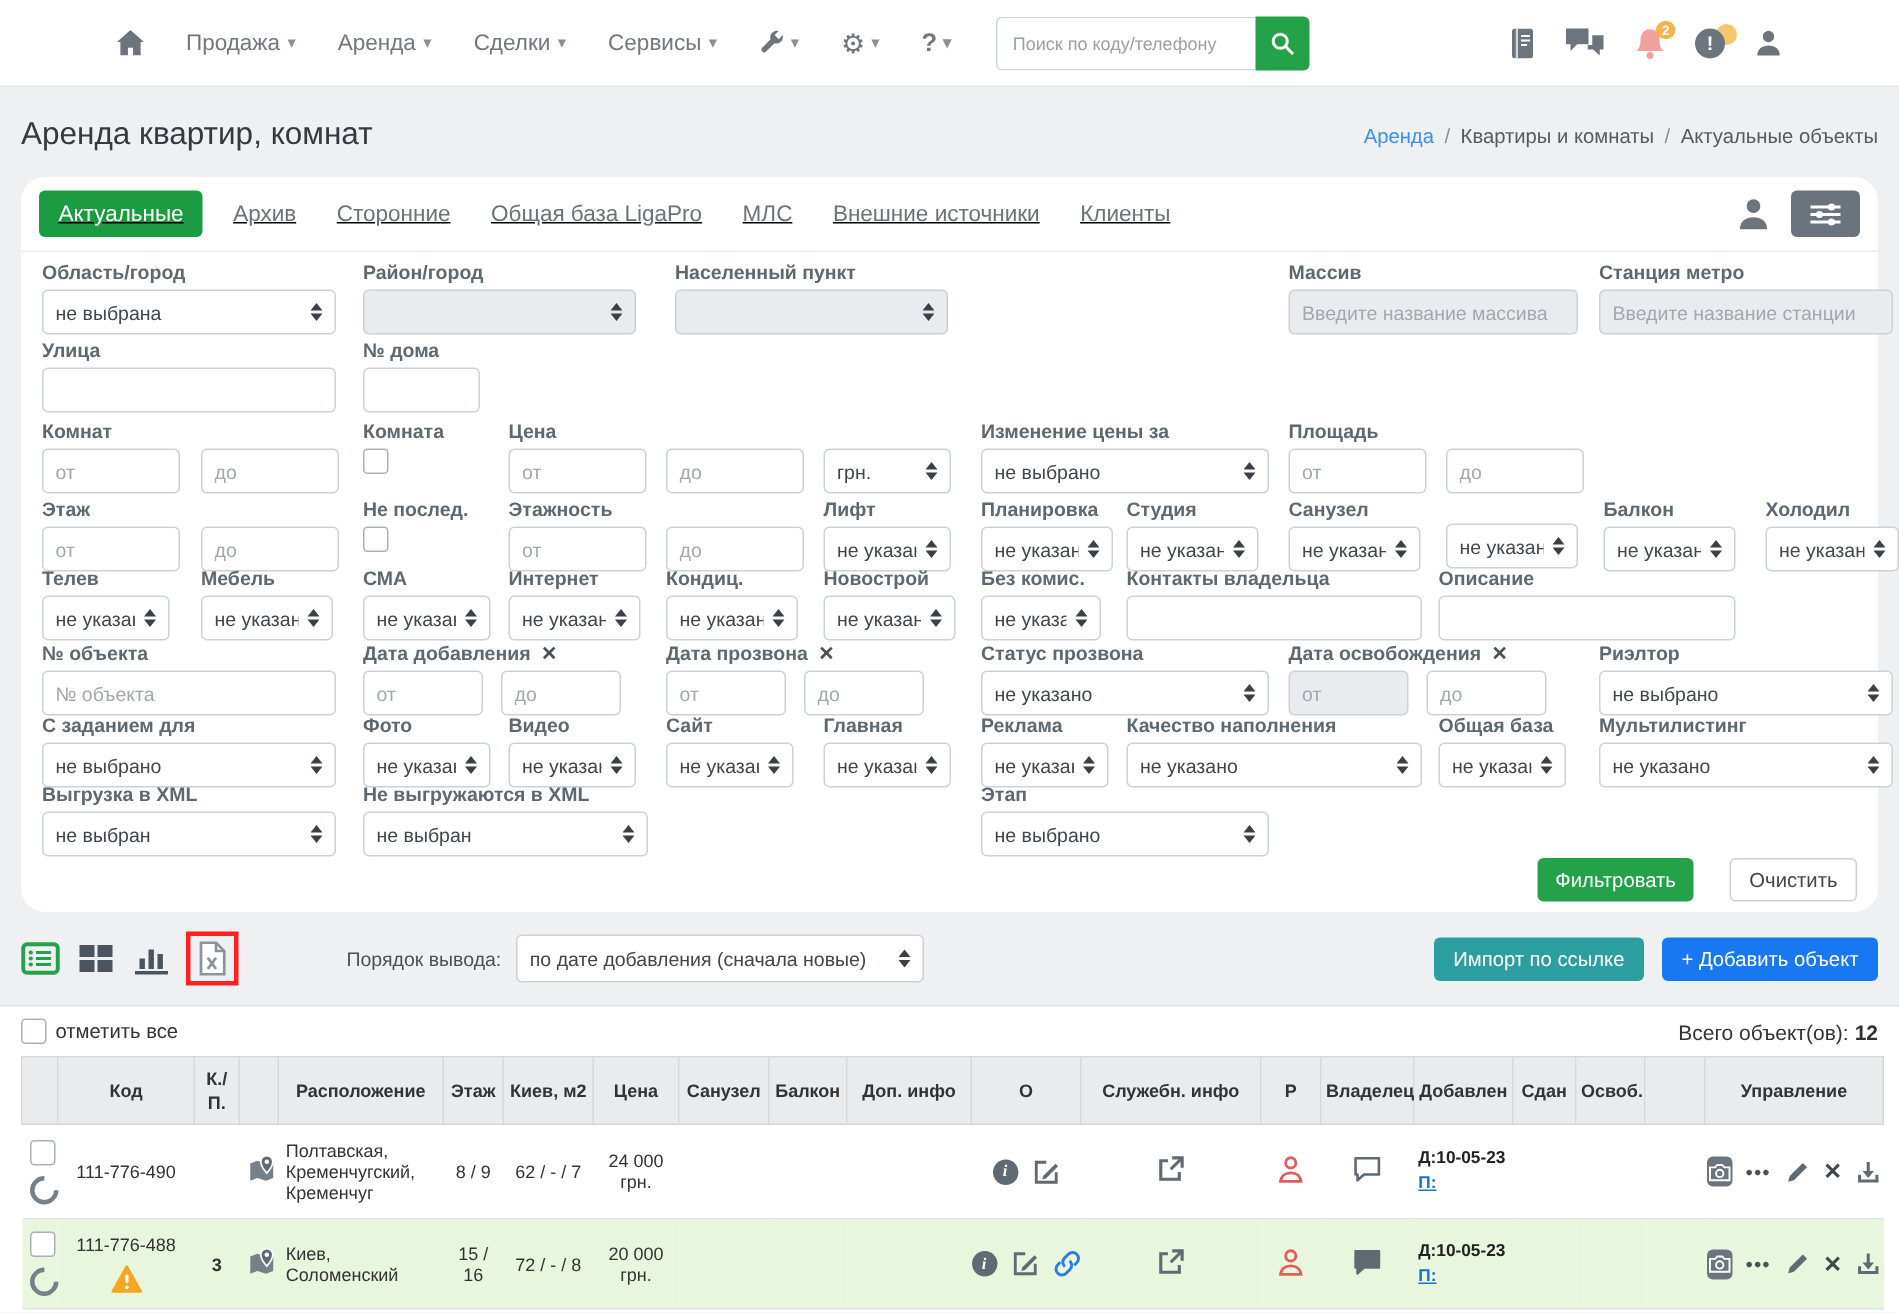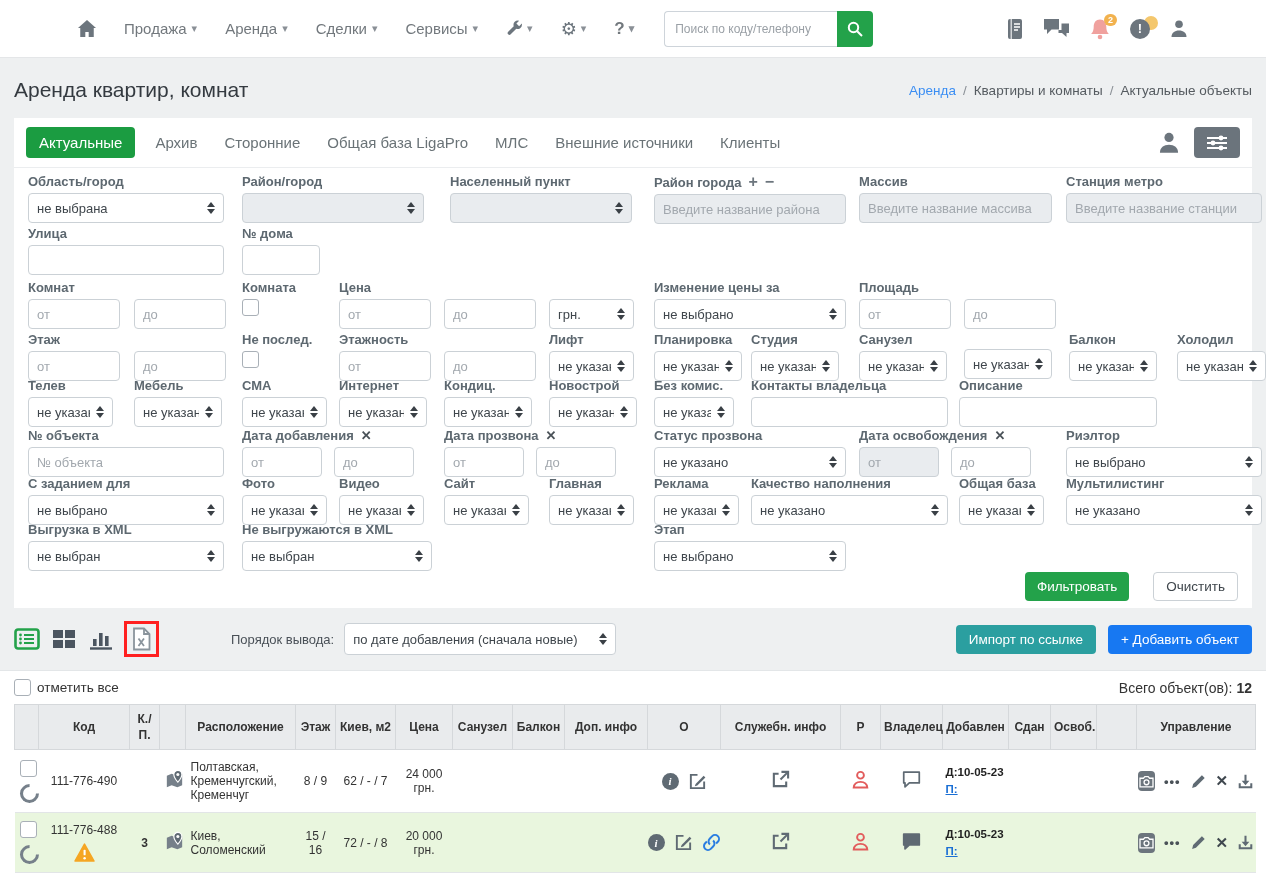--- a/index.html
+++ b/index.html
@@ -21,21 +21,21 @@
   .alert-badge{position:absolute;top:-3px;right:-8px;width:14px;height:14px;background:#f4c76d;border-radius:7px;}
   .alert-circle{position:relative;width:20px;height:20px;background:#6c757d;border-radius:50%;color:#fff;font-weight:bold;font-size:13px;display:flex;align-items:center;justify-content:center;}
   .alert-circle i{font-style:normal;}
   
   .page-head{display:flex;align-items:center;justify-content:space-between;padding:20px 14px 16px 14px;}
   .page-title{font-size:21px;color:#343a40;font-weight:400;}
   .breadcrumb{font-size:13.5px;color:#555b60;display:flex;gap:7px;align-items:center;}
   .breadcrumb .bc-link{color:#3b8ef3;cursor:pointer;}
   .bc-sep{color:#8a9096;}
   
-  .card{background:#fff;border-radius:0;margin:0 14px;}
+  .card{background:#fff;border-radius:16px;margin:0 14px;text-decoration:underline;}
   .tabs-row{display:flex;align-items:center;padding:9px 12px;border-bottom:1px solid #ebedef;}
   .tab{font-size:15px;color:#6a7377;margin-right:27px;cursor:pointer;white-space:nowrap;}
   .tab.active{background:#1b9c41;color:#fff;border-radius:4px;padding:7px 13px;margin-right:20px;}
   .tabs-right{margin-left:auto;display:flex;align-items:center;gap:14px;}
   .sliders-btn{width:46px;height:31px;background:#6b747c;border-radius:4px;display:flex;align-items:center;justify-content:center;cursor:pointer;}
   
   .filters{position:relative;height:440px;margin:0 14px;}
   .fg{position:absolute;}
   .flabel{font-size:13px;font-weight:bold;color:#5d6870;margin-bottom:4px;white-space:nowrap;display:flex;align-items:center;gap:7px;}
   .pm{font-size:16px;font-weight:bold;color:#6c757d;cursor:pointer;line-height:1;}
@@ -240,28 +240,20 @@
     <div class="fg" style="left:422px;top:6px;width:182px">
       <div class="flabel">Населенный пункт</div>
       <div class="sel dis">
           <span></span>
           <span class="car">
             <b class="up"></b>
             <b class="dn"></b>
           </span>
         </div>
     </div>
-    <div class="fg" style="left:626px;top:6px;width:192px">
-      <div class="flabel">
-          <span>Район города</span>
-          <span class="pm">+</span>
-          <span class="pm">−</span>
-        </div>
-      <input class="inp dis" placeholder="Введите название района" style="">
-    </div>
     <div class="fg" style="left:831px;top:6px;width:193px">
       <div class="flabel">Массив</div>
       <input class="inp dis" placeholder="Введите название массива" style="">
     </div>
     <div class="fg" style="left:1038px;top:6px;width:196px">
       <div class="flabel">Станция метро</div>
       <input class="inp dis" placeholder="Введите название станции" style="">
     </div>
 
     <div class="fg" style="left:0;top:58px;width:196px">

